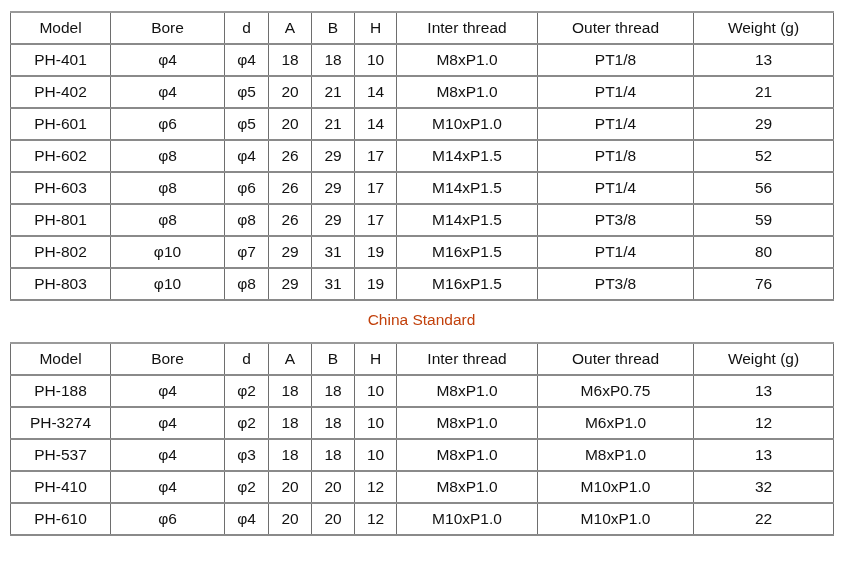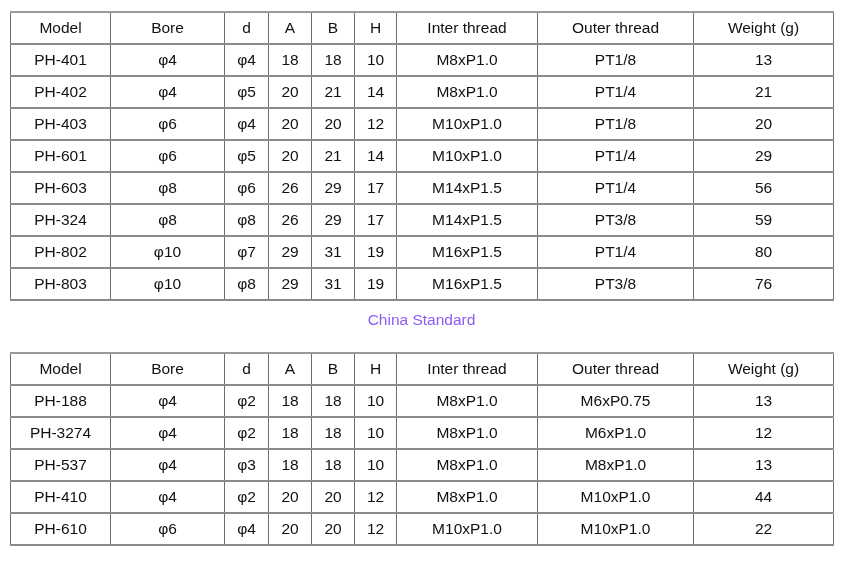--- a/index.html
+++ b/index.html
@@ -54,22 +54,22 @@
   col.c-b      { width: 43px;  }
   col.c-h      { width: 42px;  }
   col.c-inter  { width: 141px; }
   col.c-outer  { width: 156px; }
   col.c-weight { width: 140px; }
 
   .caption {
     text-align: center;
     font-size: 15.5px;
     line-height: 1;
-    padding: 11px 0 24px 0;
-    color: #8b5cf6;
+    padding: 11px 0 14px 0;
+    color: #c2410c;
     width: 823px;
   }
 </style>
 </head>
 <body>
 
 <div class="page">
 
   <table class="spec">
     <colgroup>
@@ -111,54 +111,54 @@
           <td>φ4</td>
           <td>φ5</td>
           <td>20</td>
           <td>21</td>
           <td>14</td>
           <td>M8xP1.0</td>
           <td>PT1/4</td>
           <td>21</td>
         </tr>
         <tr>
-          <td>PH-403</td>
-          <td>φ6</td>
-          <td>φ4</td>
-          <td>20</td>
-          <td>20</td>
-          <td>12</td>
-          <td>M10xP1.0</td>
-          <td>PT1/8</td>
-          <td>20</td>
-        </tr>
-        <tr>
           <td>PH-601</td>
           <td>φ6</td>
           <td>φ5</td>
           <td>20</td>
           <td>21</td>
           <td>14</td>
           <td>M10xP1.0</td>
           <td>PT1/4</td>
           <td>29</td>
         </tr>
         <tr>
+          <td>PH-602</td>
+          <td>φ8</td>
+          <td>φ4</td>
+          <td>26</td>
+          <td>29</td>
+          <td>17</td>
+          <td>M14xP1.5</td>
+          <td>PT1/8</td>
+          <td>52</td>
+        </tr>
+        <tr>
           <td>PH-603</td>
           <td>φ8</td>
           <td>φ6</td>
           <td>26</td>
           <td>29</td>
           <td>17</td>
           <td>M14xP1.5</td>
           <td>PT1/4</td>
           <td>56</td>
         </tr>
         <tr>
-          <td>PH-324</td>
+          <td>PH-801</td>
           <td>φ8</td>
           <td>φ8</td>
           <td>26</td>
           <td>29</td>
           <td>17</td>
           <td>M14xP1.5</td>
           <td>PT3/8</td>
           <td>59</td>
         </tr>
         <tr>
@@ -247,21 +247,21 @@
         </tr>
         <tr>
           <td>PH-410</td>
           <td>φ4</td>
           <td>φ2</td>
           <td>20</td>
           <td>20</td>
           <td>12</td>
           <td>M8xP1.0</td>
           <td>M10xP1.0</td>
-          <td>44</td>
+          <td>32</td>
         </tr>
         <tr>
           <td>PH-610</td>
           <td>φ6</td>
           <td>φ4</td>
           <td>20</td>
           <td>20</td>
           <td>12</td>
           <td>M10xP1.0</td>
           <td>M10xP1.0</td>

